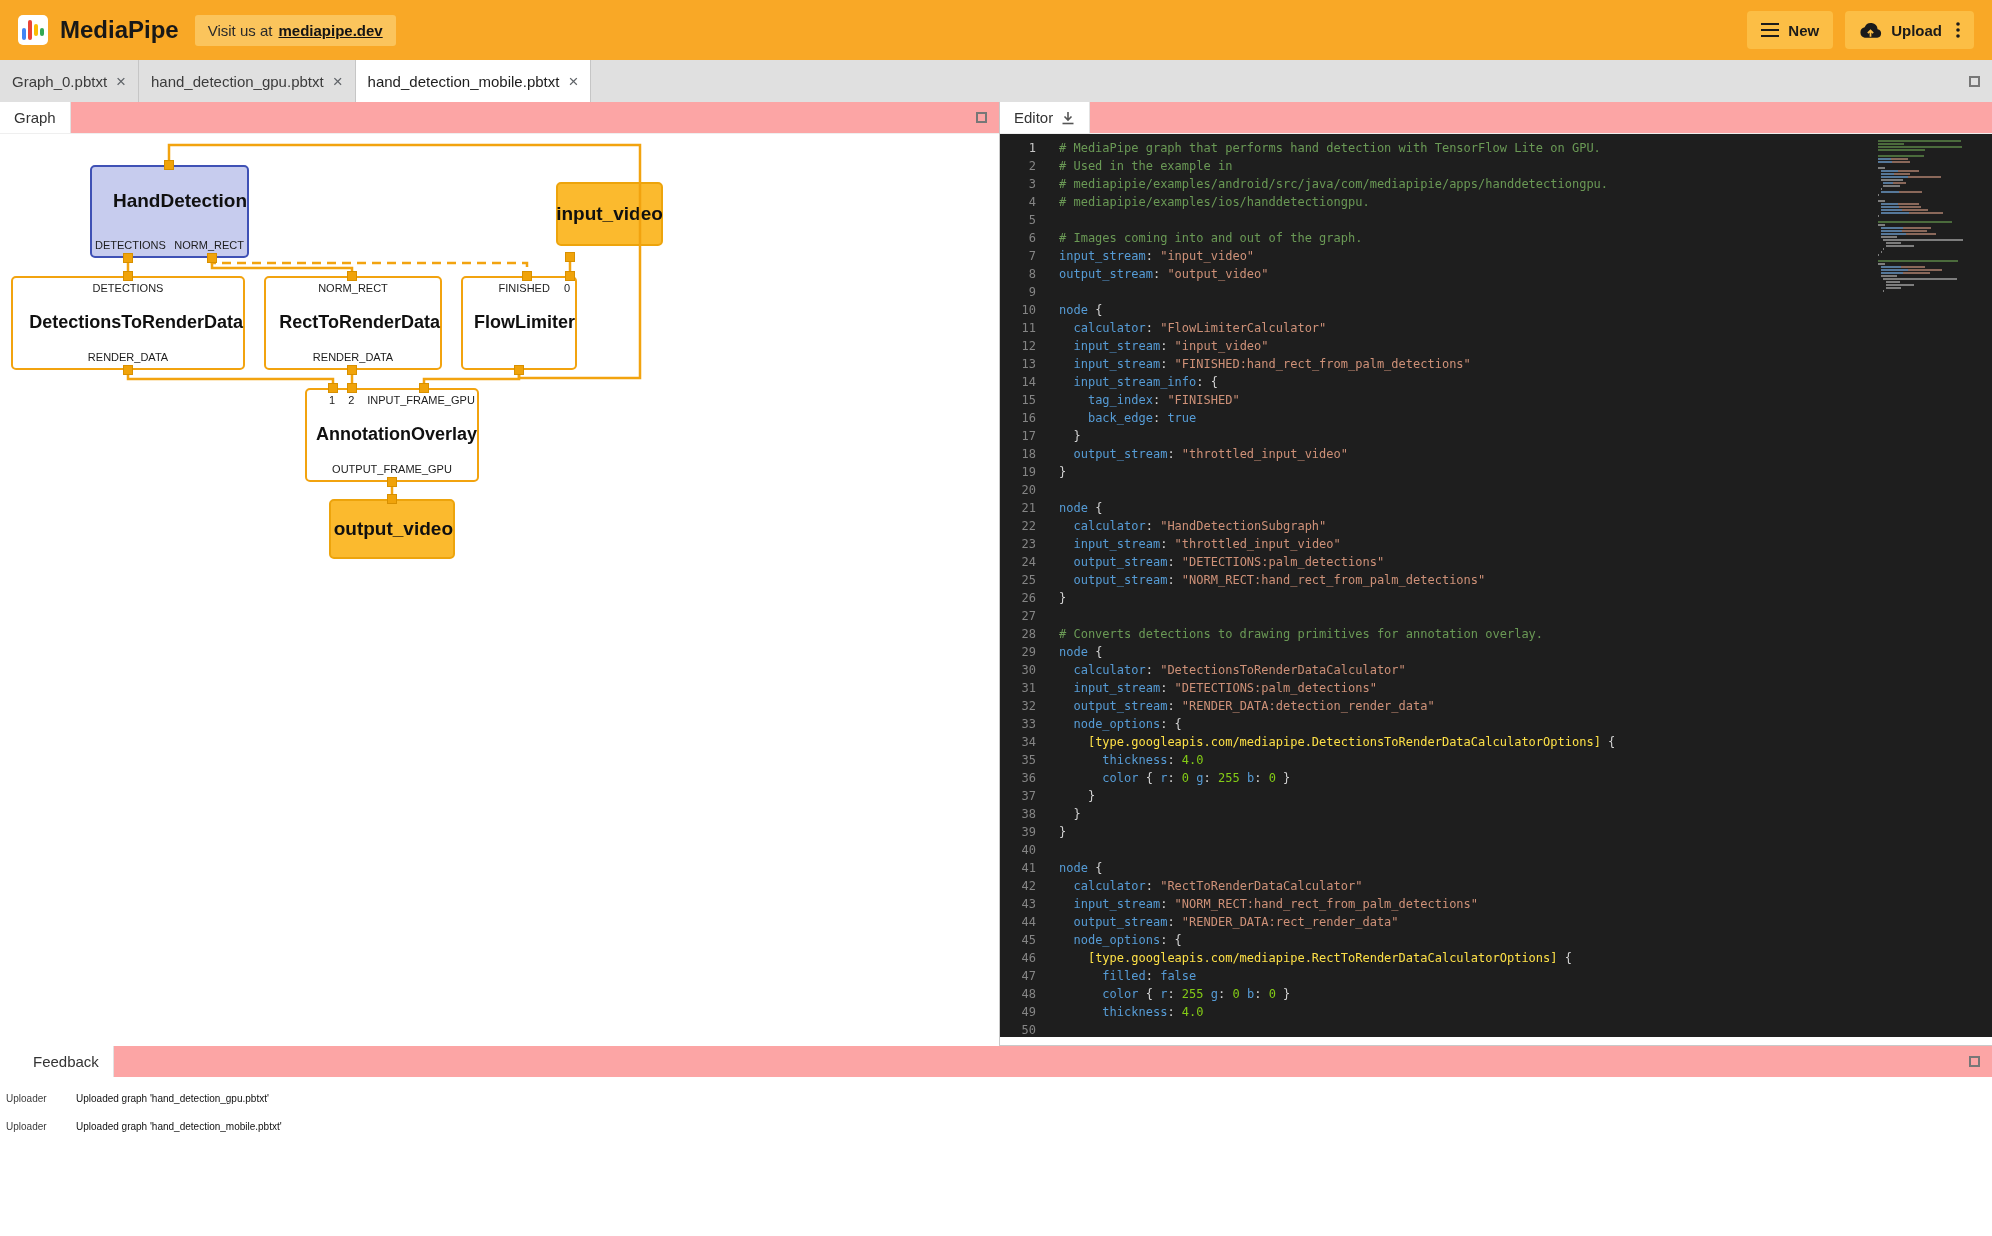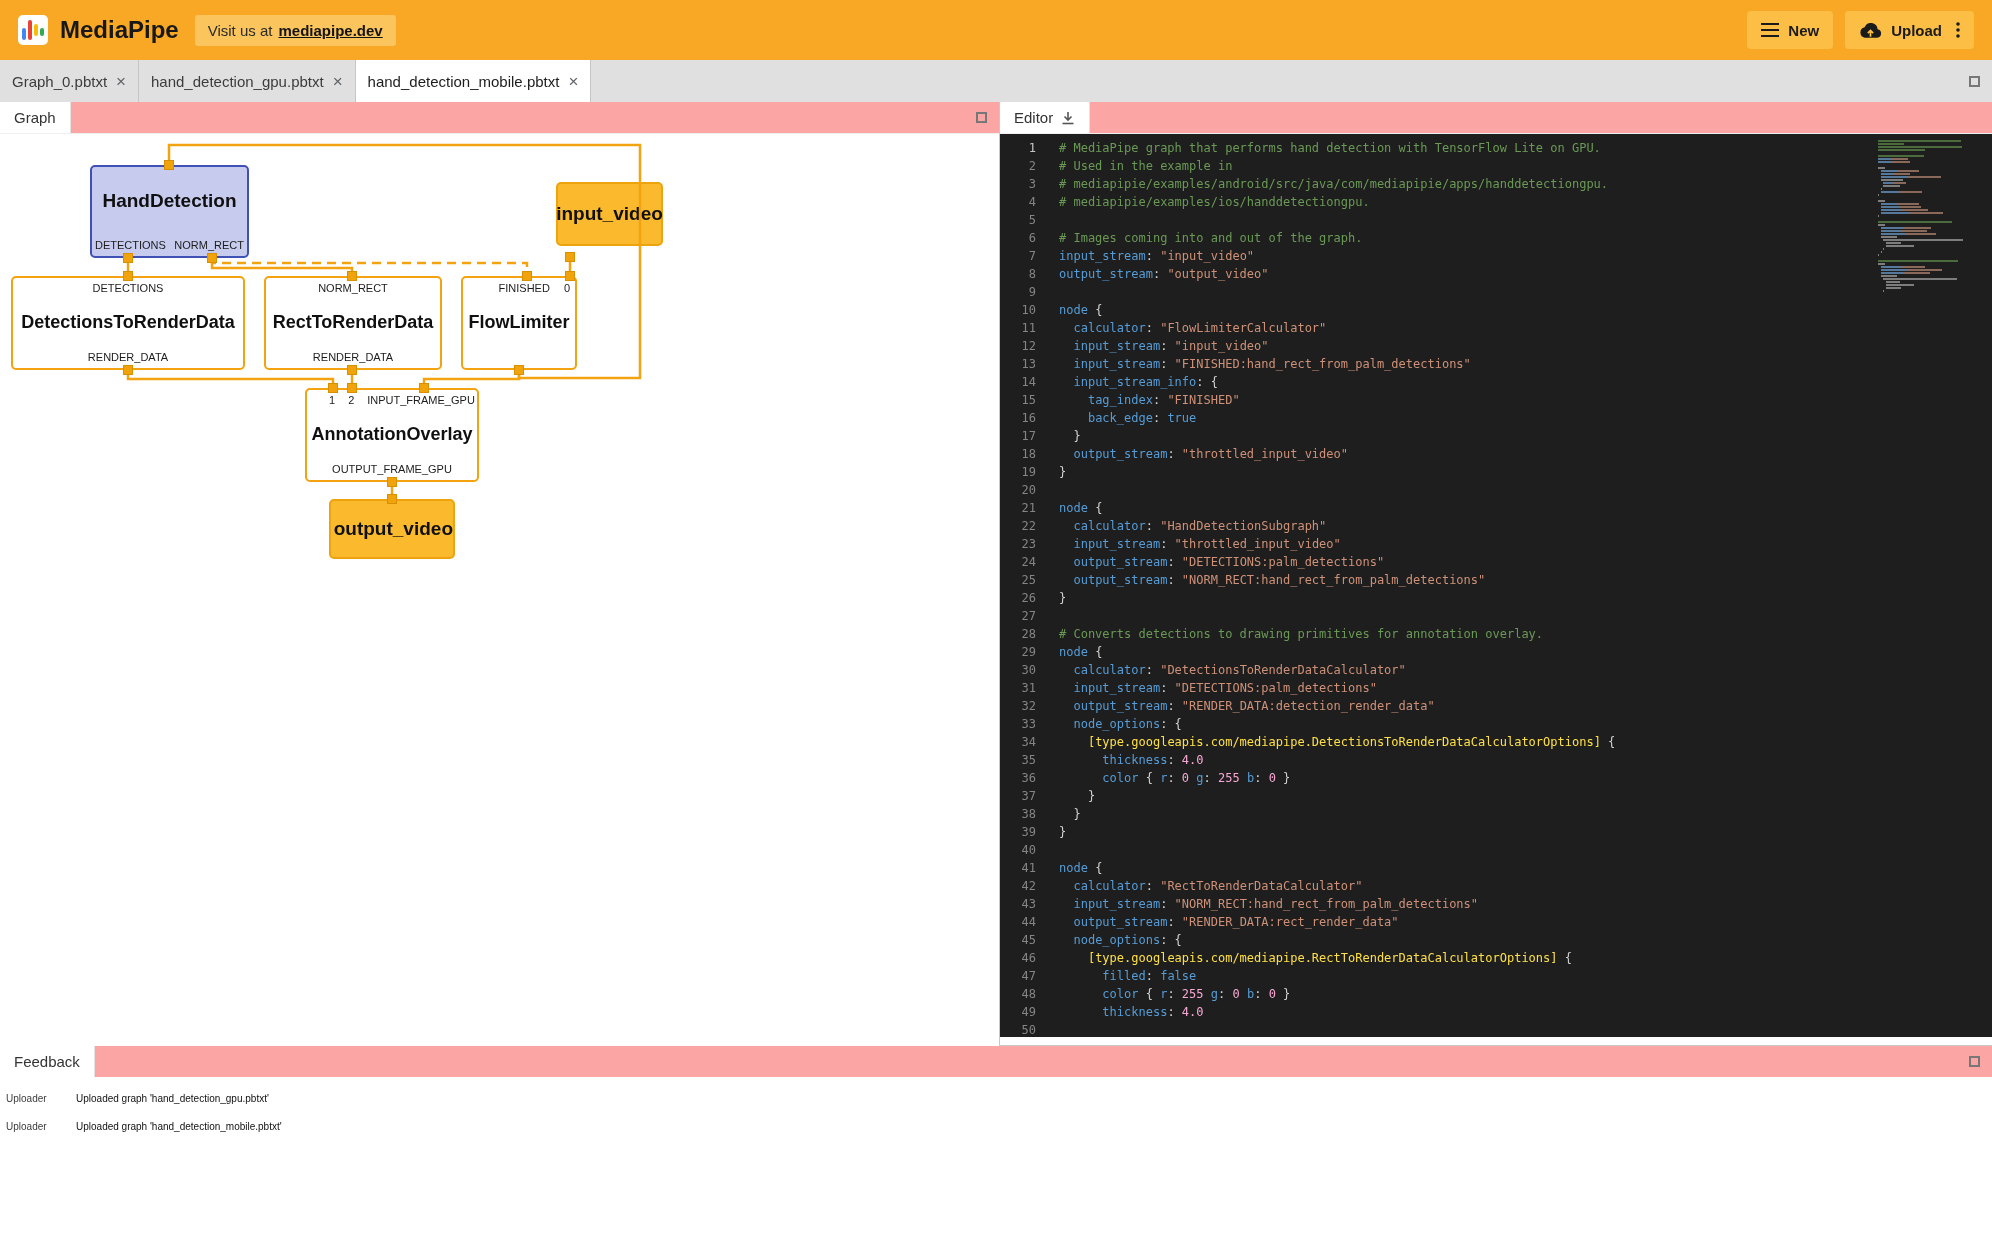--- a/index.html
+++ b/index.html
@@ -41,44 +41,44 @@
   
   .graph-canvas{position:relative;height:912px;background:#fff;overflow:hidden;}
   .graph-svg{position:absolute;left:0;top:0;z-index:2;pointer-events:none;}
   .gnode{position:absolute;box-sizing:border-box;border-radius:5px;z-index:1;
          display:flex;flex-direction:column;cursor:pointer;}
   .node-calc{background:#FFFFFF;border:2px solid #F2A30F;}
   .node-subgraph{background:#C7CCEE;border:2px solid #3F51B5;}
   .node-stream{background:#FBBA2E;border:2px solid #EDA40C;align-items:center;justify-content:center;}
   .gnode-title{font-weight:700;font-size:18px;text-align:center;white-space:nowrap;color:#101010;}
   .node-stream .gnode-title,.node-subgraph .gnode-title{font-size:19px;}
-  .fill{flex:1;display:flex;align-items:center;justify-content:center;overflow:visible;}
+  .fill{flex:1;display:flex;align-items:center;justify-content:flex-end;overflow:visible;}
   .port-row{display:flex;font-size:11px;color:#1c1c1c;min-height:16px;align-items:flex-start;}
   .row-top{padding:4px 4px 0;}
   .row-bottom{padding:0 4px 5px;align-items:flex-end;}
   .center{justify-content:center;}
 
   
   .editor{height:903px;background:#1E1E1E;display:flex;position:relative;overflow:hidden;}
   .gutter{width:46px;padding:5px 10px 0 0;box-sizing:border-box;text-align:right;}
   .ln{height:18px;font:12px/18px "DejaVu Sans Mono",monospace;color:#858585;}
   .ln-active{color:#C6C6C6;}
   .code-area{flex:1;padding:5px 0 0 13px;overflow:hidden;}
   .code-line{height:18px;font:12px/18px "DejaVu Sans Mono",monospace;color:#D4D4D4;white-space:pre;}
   .tk-c{color:#6A9955;}
   .tk-s{color:#CE9178;}
   .tk-k{color:#569CD6;}
-  .tk-n{color:#f9a8d4;text-align:center;}
+  .tk-n{color:#84cc16;text-align:center;}
   .tk-t{color:#fde047;}
   .minimap{position:absolute;right:14px;top:6px;width:100px;}
   .mm-line{height:2px;margin-bottom:1px;}
 
   
   .feedback{height:203px;background:#fff;border-top:1px solid #C9C9C9;box-sizing:border-box;}
-  .feedback .panel-header{border-bottom:none;}
+  .feedback .panel-header{border-bottom:none;margin-left:19px;}
   .feedback-entries{padding:8px 8px 0 6px;}
   .feedback-entry{display:flex;font-size:10px;line-height:28px;}
   .feedback-source{width:66px;color:#3c3c3c;flex:0 0 auto;}
   .feedback-message{color:#111;margin-left:4px;}
 </style>
 </head>
 <body>
 
 <header class="app-header">
   <div class="logo-wrap">

